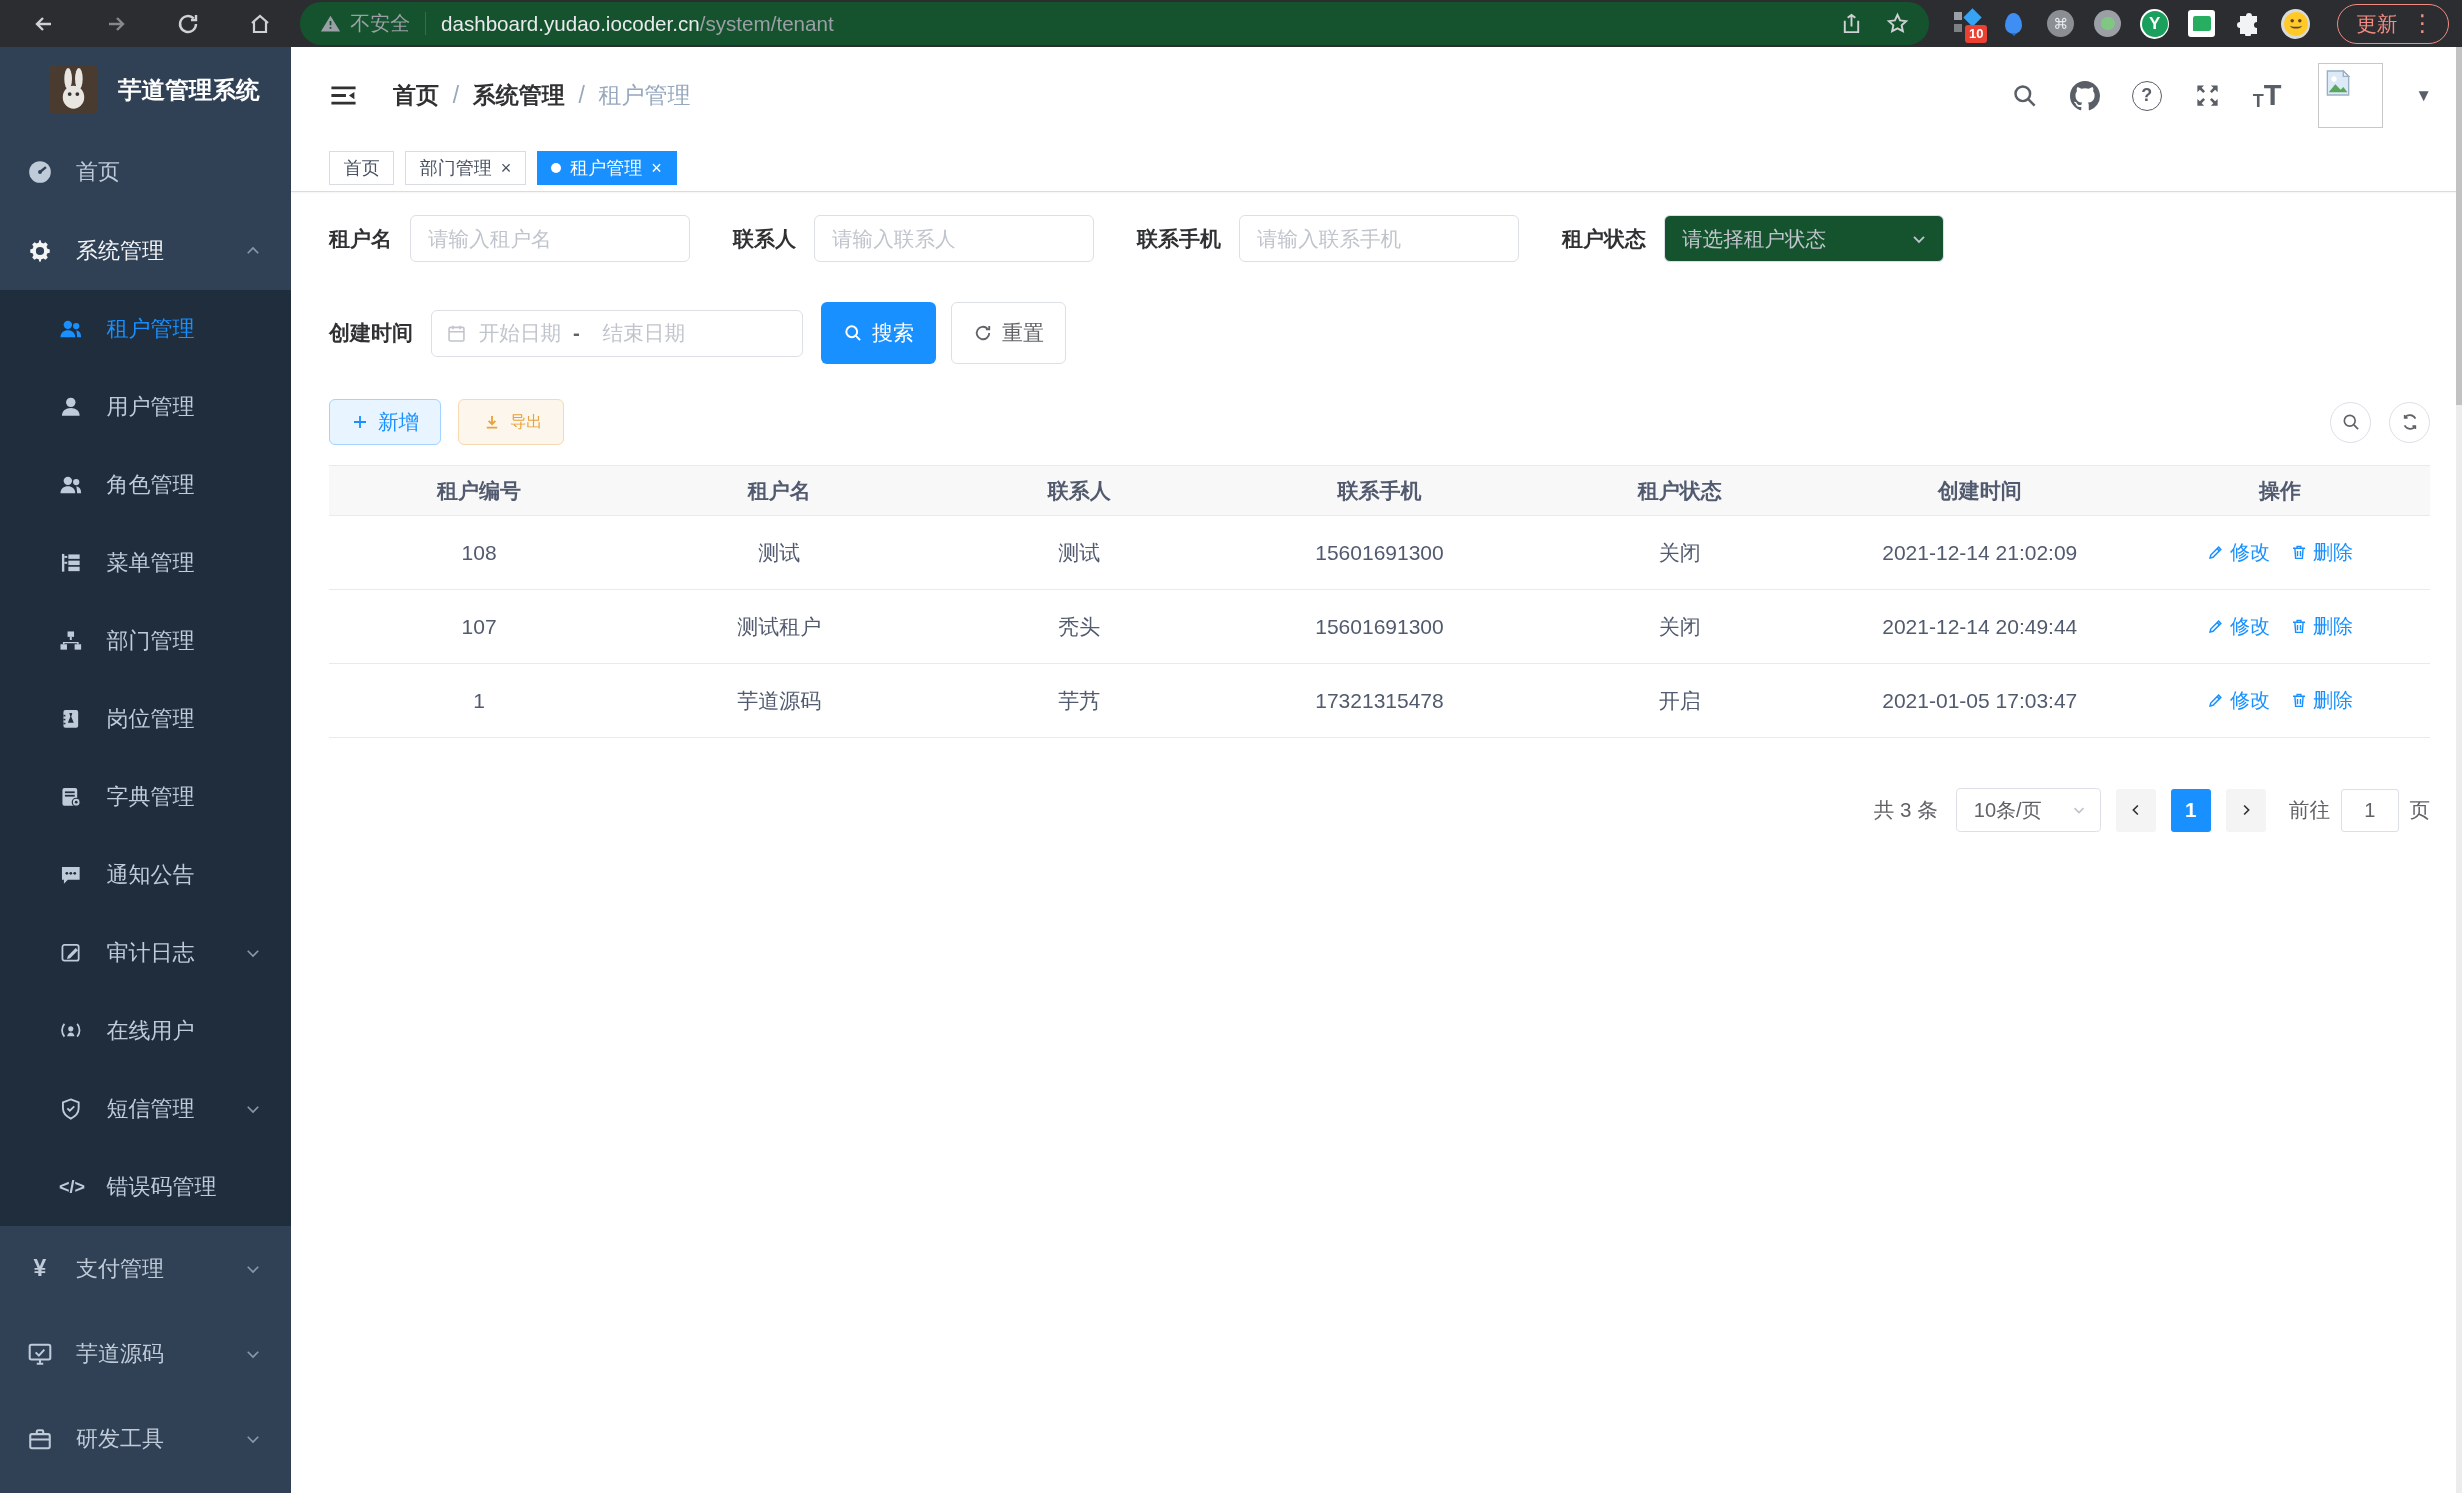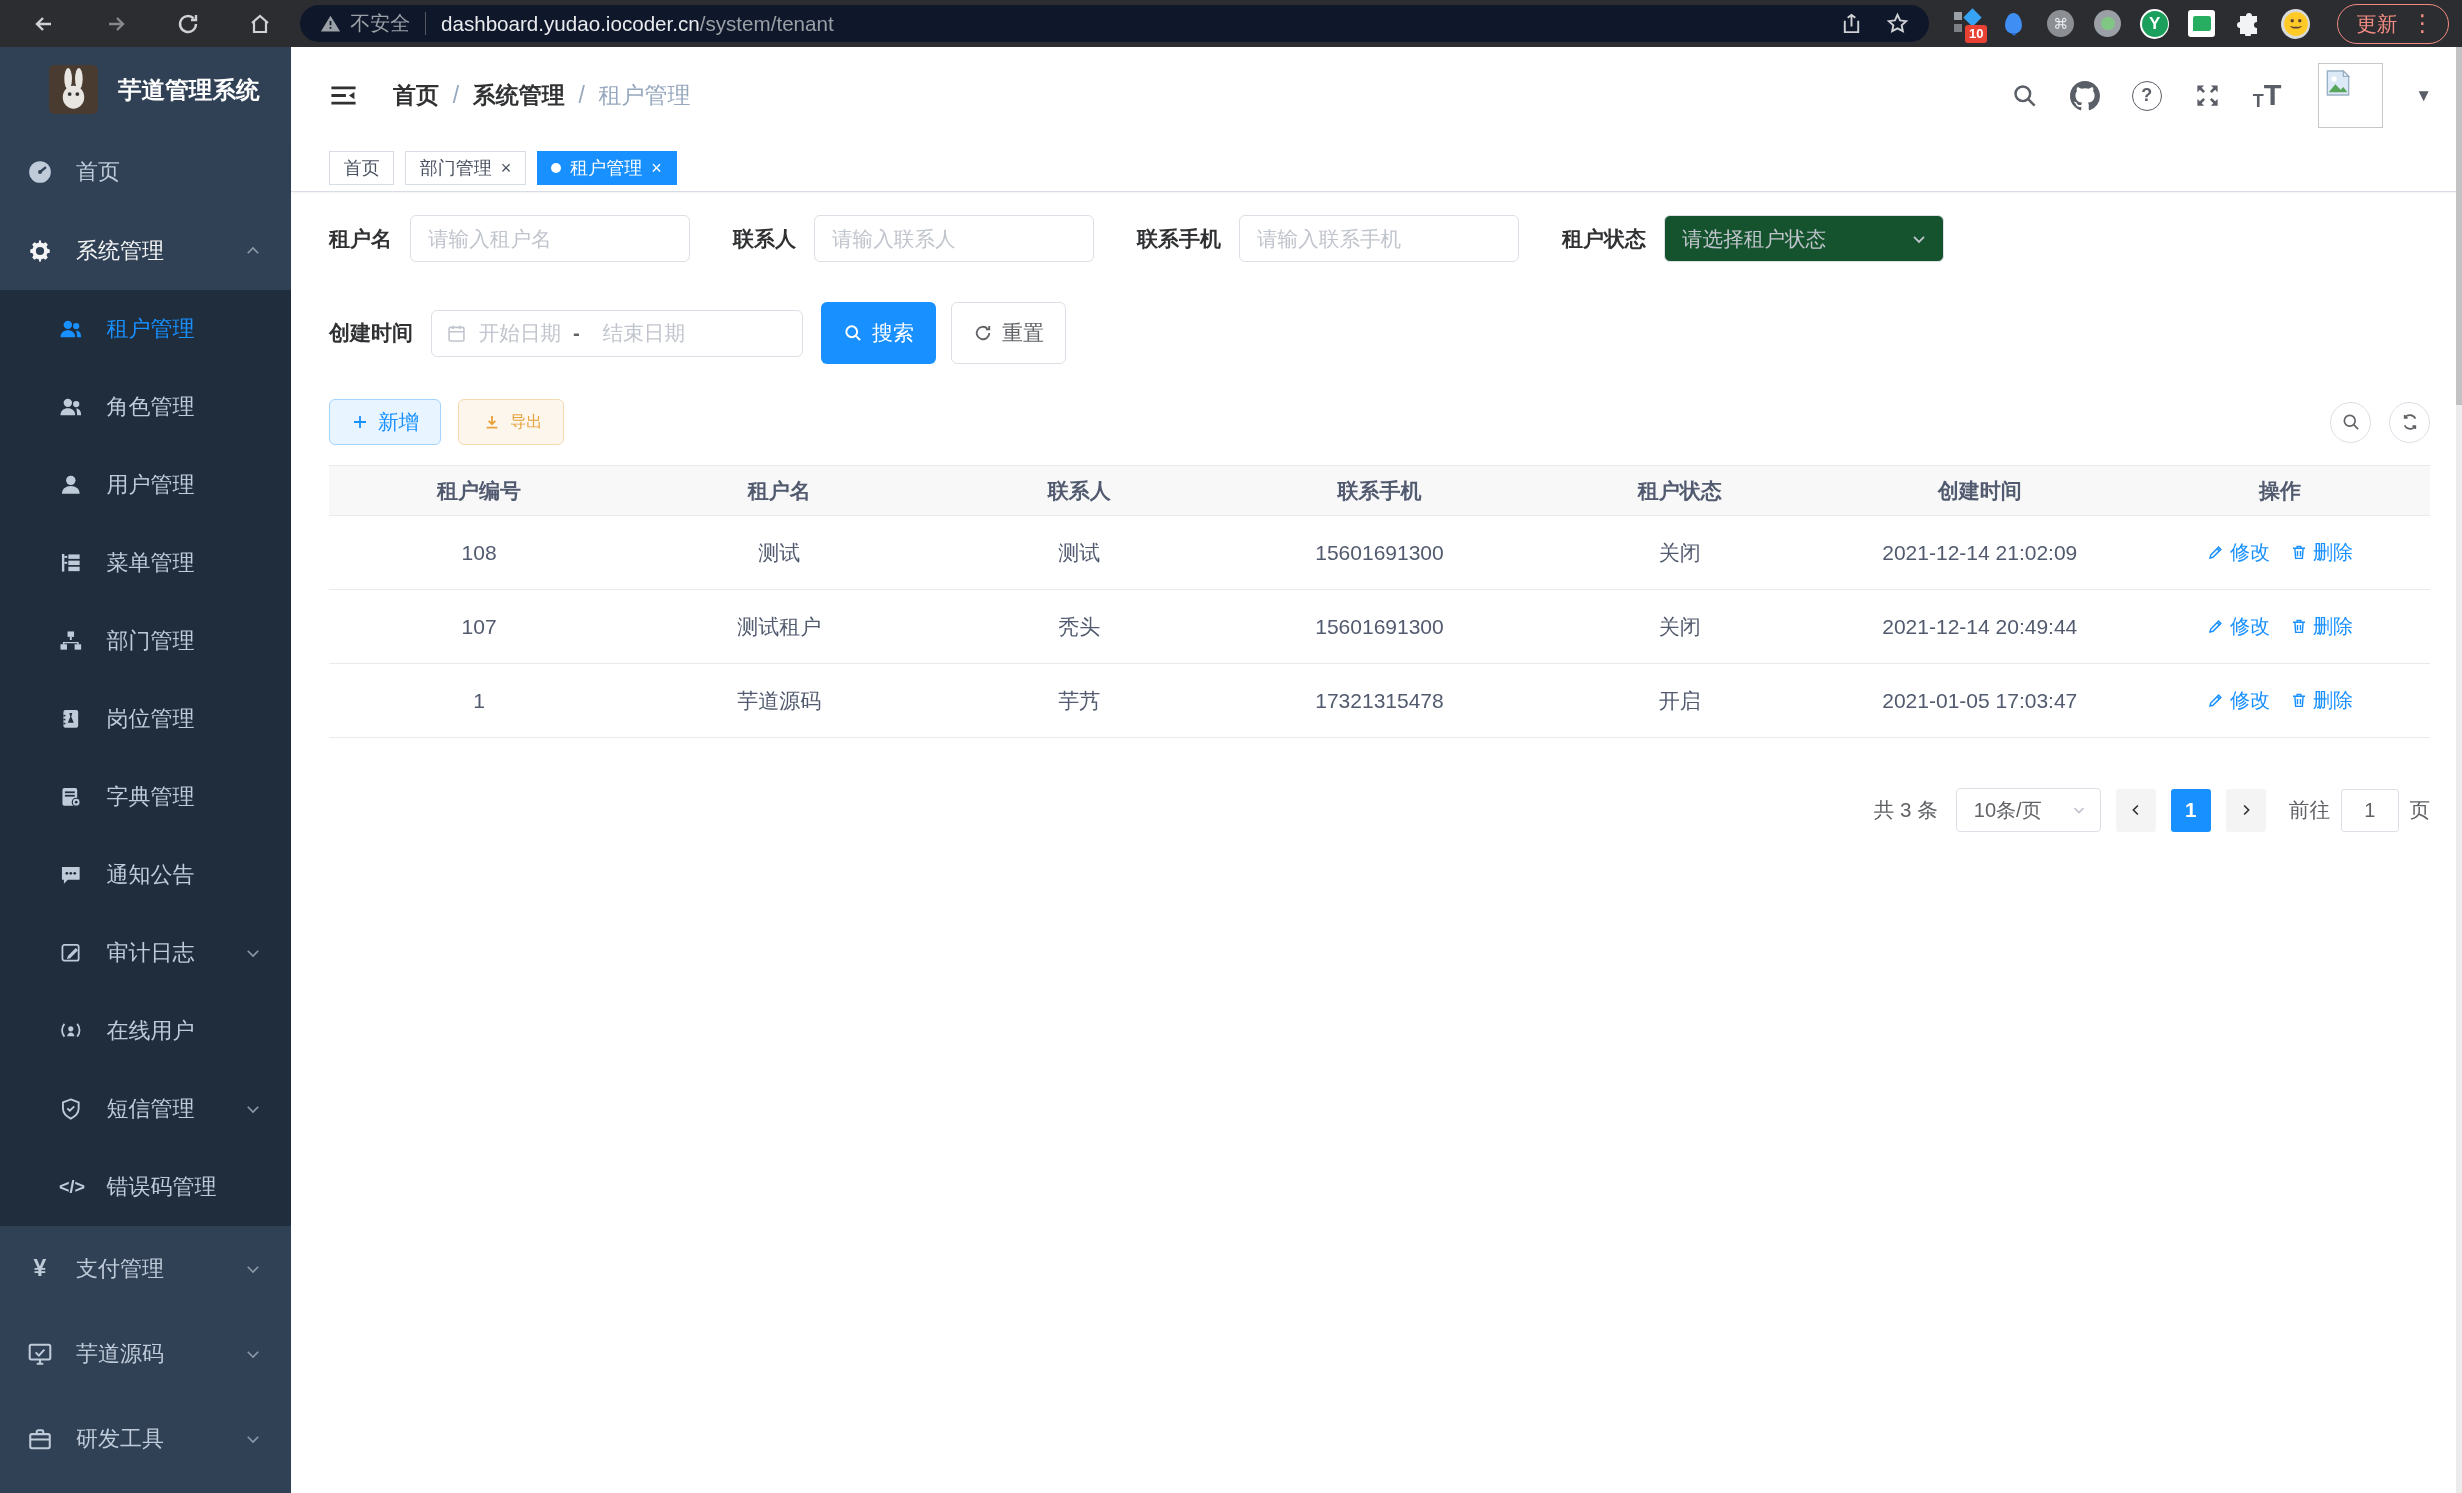--- a/index.html
+++ b/index.html
@@ -9,21 +9,21 @@
     --cell:#515a6e; --line:#e8eaec;
   }
   body{ width:2462px; height:1494px; overflow:hidden; background:#fff;
         font-family:"Liberation Sans","DejaVu Sans",sans-serif; }
   svg{ display:block; }
 
   
   .chrome{ height:47px; background:#2c2d30; display:flex; align-items:center; padding-left:7.6px; }
   .navbtn{ width:72px; height:43px; display:flex; align-items:center; justify-content:center; color:#cfd1d4; }
   .navbtn.dim{ color:#85888c; }
-  .omnibox{ width:1629px; height:37px; background:#0f172a; border-radius:21px; margin-left:4.6px;
+  .omnibox{ width:1629px; height:43px; background:#14532d; border-radius:21px; margin-left:4.6px;
             display:flex; align-items:center; padding:12px 20px; }
   .sec-label{ color:#9aa0a6; font-size:20px; margin-left:9px; white-space:nowrap; }
   .omni-div{ width:0.8px; height:23px; background:#55585c; margin:0 15px; }
   .url{ font-size:20.6px; white-space:nowrap; }
   .url .host{ color:#e8eaed; }
   .url .path{ color:#9aa0a6; }
   .omni-right{ margin-left:auto; display:flex; align-items:center; gap:23px; color:#cfd1d4; }
   .exts{ display:flex; align-items:center; gap:18px; margin-left:23px; }
   .ext{ width:29px; height:29px; position:relative; display:flex; align-items:center; justify-content:center; }
   .ext-badge{ position:absolute; right:-6px; bottom:-4.6px; background:#e94235; color:#fff; font-size:13px;
@@ -271,33 +271,33 @@
           <svg class="mi" viewBox="0 0 24 24" fill="currentColor">
               <circle cx="9" cy="8" r="4.3"></circle>
               <path d="M1.5 20.5c0-4.3 3.4-7 7.5-7s7.5 2.7 7.5 7z"></path>
               <circle cx="17.5" cy="9.2" r="3.2"></circle>
               <path d="M17.7 13.6c2.9.5 4.8 2.8 4.8 6.9h-4z"></path>
             </svg>
           <span>租户管理</span>
         </div>
         <div class="menu-item">
           <svg class="mi" viewBox="0 0 24 24" fill="currentColor">
+              <circle cx="12" cy="7.5" r="4.8"></circle>
+              <path d="M3 21c0-5 4-7.8 9-7.8s9 2.8 9 7.8z"></path>
+            </svg>
+          <span>用户管理</span>
+        </div>
+        <div class="menu-item">
+          <svg class="mi" viewBox="0 0 24 24" fill="currentColor">
               <circle cx="9" cy="8" r="4.3"></circle>
               <path d="M1.5 20.5c0-4.3 3.4-7 7.5-7s7.5 2.7 7.5 7z"></path>
               <circle cx="17.5" cy="9.2" r="3.2"></circle>
               <path d="M17.7 13.6c2.9.5 4.8 2.8 4.8 6.9h-4z"></path>
             </svg>
           <span>角色管理</span>
-        </div>
-        <div class="menu-item">
-          <svg class="mi" viewBox="0 0 24 24" fill="currentColor">
-              <circle cx="12" cy="7.5" r="4.8"></circle>
-              <path d="M3 21c0-5 4-7.8 9-7.8s9 2.8 9 7.8z"></path>
-            </svg>
-          <span>用户管理</span>
         </div>
         <div class="menu-item">
           <svg class="mi" viewBox="0 0 24 24" fill="currentColor">
               <rect x="3" y="3" width="2.4" height="18"></rect>
               <rect x="5.4" y="5" width="3" height="2"></rect>
               <rect x="5.4" y="11" width="3" height="2"></rect>
               <rect x="9.5" y="3.5" width="11.5" height="4.5"></rect>
               <rect x="9.5" y="9.8" width="11.5" height="4.5"></rect>
               <rect x="9.5" y="16" width="11.5" height="4.5"></rect>
             </svg>

